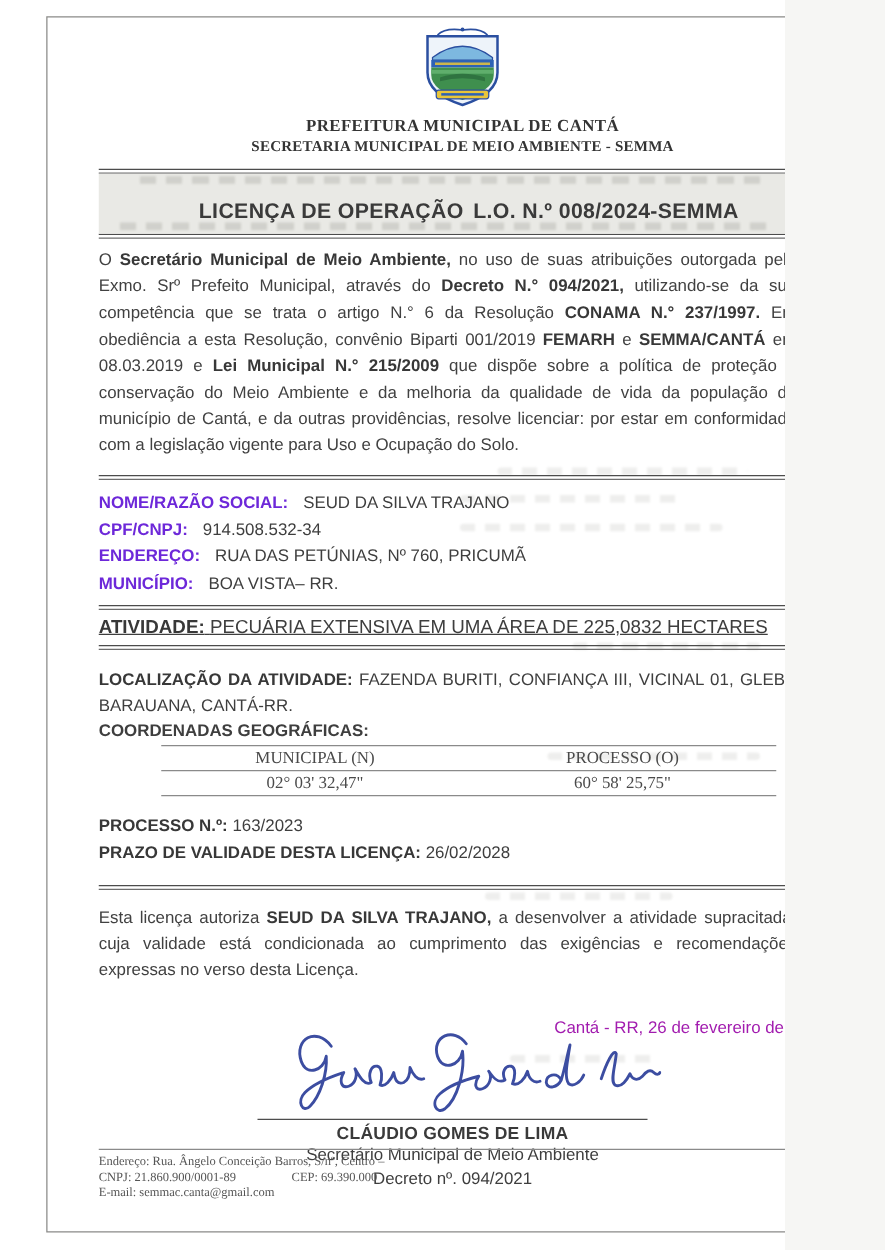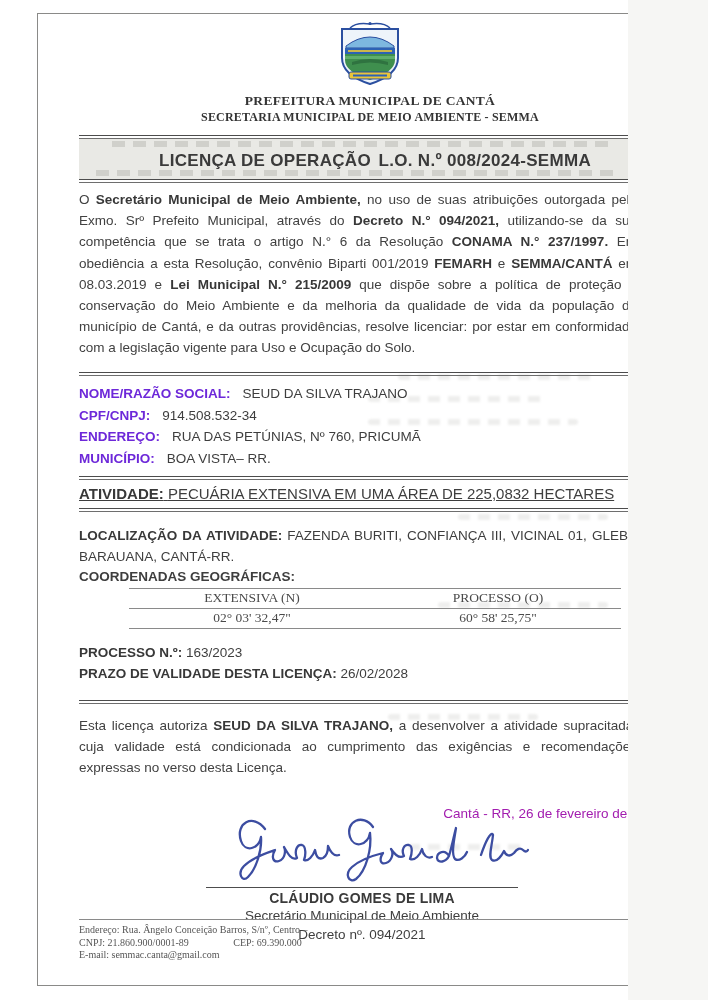--- a/index.html
+++ b/index.html
@@ -15,21 +15,21 @@
         text-align:center;letter-spacing:.3px;color:#343434;margin-top:3px;}
   .org2{font-family:"Liberation Serif",serif;font-weight:bold;font-size:12px;
         text-align:center;letter-spacing:.2px;color:#343434;margin-top:1px;}
 
   
   .sep{height:2px;border-top:1px solid #4c4c4c;border-bottom:1px solid #6e6e6e;}
 
   
   .titlebox-outer{margin-top:10px;}
   .titlebox{position:relative;background:#e9e9e5;height:36px;display:flex;align-items:center;
-            justify-content:space-between;padding:4px 46px 0 80px;overflow:hidden;}
+            justify-content:space-between;padding:12px 46px 0 80px;overflow:hidden;}
   .titlebox .ghost-strip{position:absolute;left:6%;right:4%;height:6px;opacity:.38;filter:blur(.7px);
             background:repeating-linear-gradient(90deg,#a9a9a2 0 13px,transparent 13px 21px);}
   .titlebox .ghost-top{top:2px;}
   .titlebox .ghost-bot{bottom:3px;left:3%;}
   .title-main,.title-num{font-size:17px;font-weight:bold;color:#3a3a3a;letter-spacing:.3px;position:relative;}
 
   
   .para{font-size:13.5px;line-height:21.2px;text-align:justify;color:#414141;}
   .para .b,.b{font-weight:bold;color:#383838;}
   .preamble{margin-top:6px;}
@@ -156,21 +156,21 @@
       </div>
       <div class="sep col"></div>
 
       <div class="loc-block col">
         <div class="loc-para">
           <span class="b">LOCALIZAÇÃO DA ATIVIDADE:</span> <span>FAZENDA BURITI, CONFIANÇA III, VICINAL 01, GLEBA BARAUANA, CANTÁ-RR.</span>
         </div>
         <div class="coord-head">COORDENADAS GEOGRÁFICAS:</div>
         <div class="coord-table">
           <div class="coord-row">
-            <div class="coord-cell">EXTENSIVA (N)</div>
+            <div class="coord-cell">MUNICIPAL (N)</div>
             <div class="coord-cell">PROCESSO (O)</div>
           </div>
           <div class="coord-row">
             <div class="coord-cell">02° 03' 32,47"</div>
             <div class="coord-cell">60° 58' 25,75"</div>
           </div>
         </div>
       </div>
 
       <div class="proc-block col">

